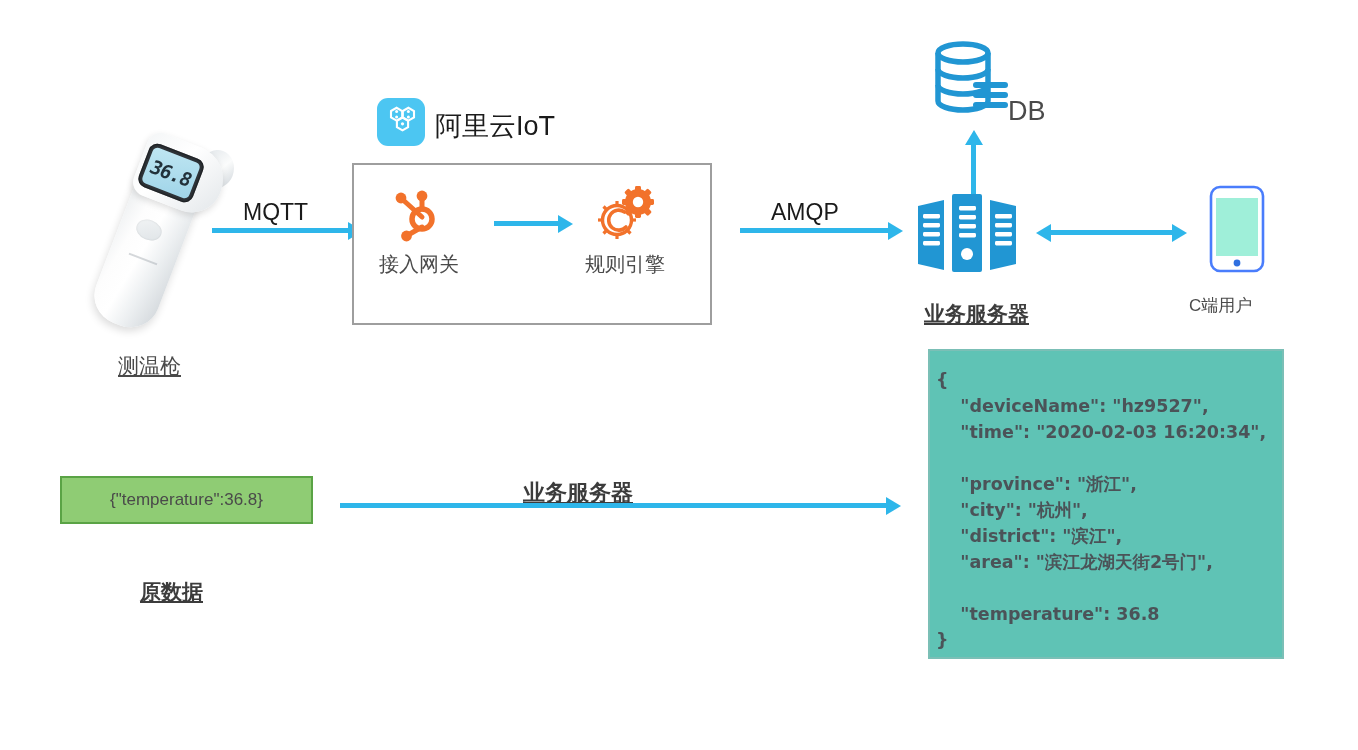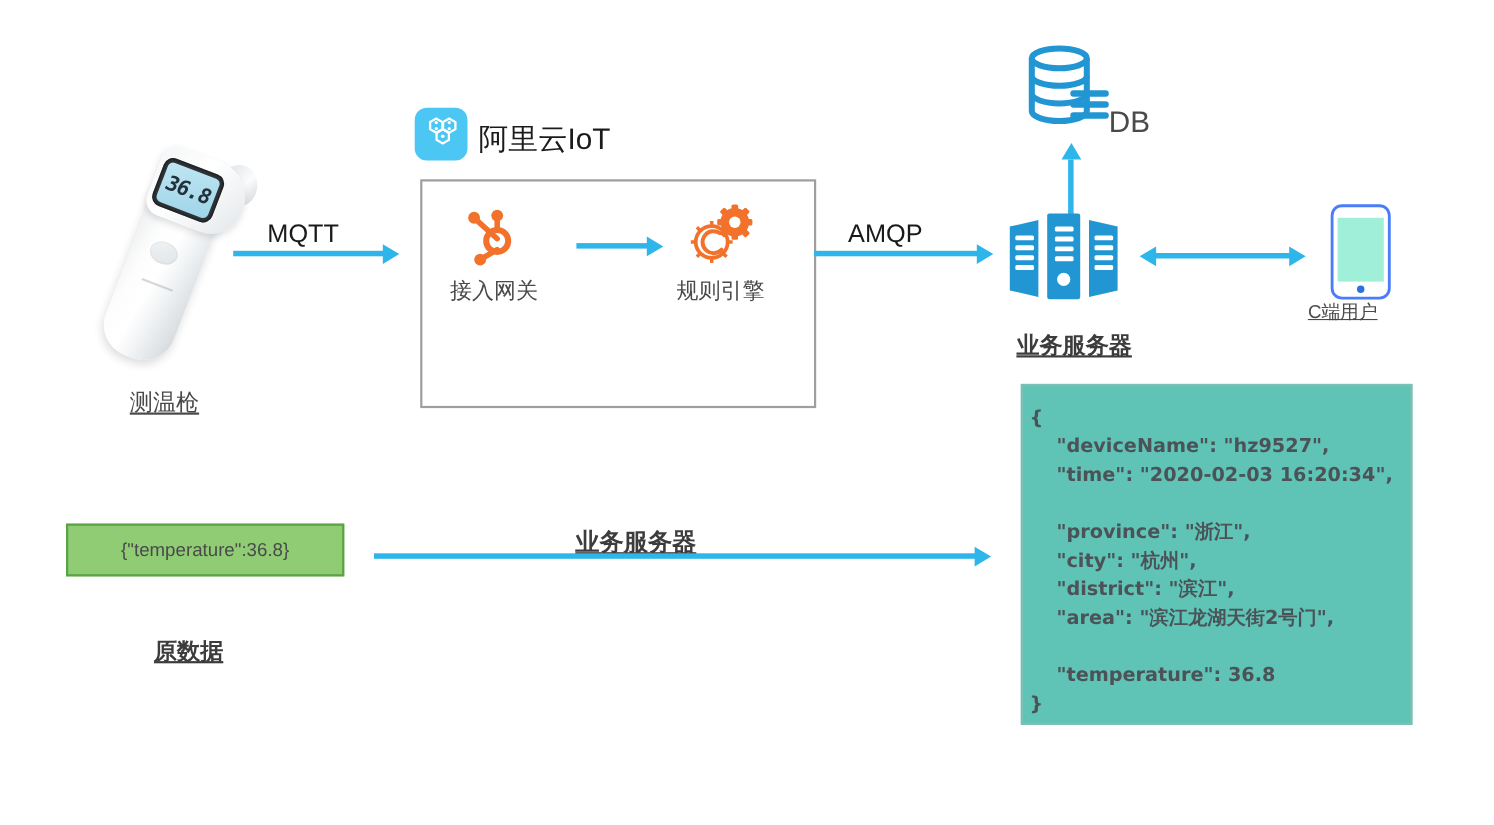--- a/index.html
+++ b/index.html
@@ -141,22 +141,22 @@
   .arrow-head-up {
     position: absolute;
     width: 0; height: 0;
     border-bottom: 15px solid #2eb6ea;
     border-left: 9px solid transparent;
     border-right: 9px solid transparent;
   }
 
   
   #iot-box {
-    left: 382px; top: 163px;
-    width: 360px; height: 208px;
+    left: 352px; top: 163px;
+    width: 360px; height: 162px;
     border: 2px solid #9e9e9e;
     background: #ffffff;
     box-sizing: border-box;
   }
   #iot-logo {
     left: 377px; top: 98px;
     width: 48px; height: 48px;
     border-radius: 11px;
     background: #4cc6f2;
   }
@@ -356,21 +356,21 @@
   <div class="arrow-line" style="left:1050px; top:230px; width:123px;"></div>
   <div class="arrow-head-right" style="left:1172px; top:223.5px;"></div>
 
   <div class="abs" style="left:1209px; top:185px;">
     <svg width="56" height="88" viewBox="0 0 56 88" aria-hidden="true">
       <rect x="2" y="2" width="52" height="84" rx="9" fill="#ffffff" stroke="#4a7dfc" stroke-width="2.6"></rect>
       <rect x="7" y="13" width="42" height="58" fill="#9fefd9"></rect>
       <circle cx="28" cy="78" r="3.4" fill="#2f6fe0"></circle>
     </svg>
   </div>
-  <div class="abs label-sub" style="left:1189px; top:272px;text-decoration:underline;">C端用户</div>
+  <div class="abs label-sub" style="left:1189px; top:294px;">C端用户</div>
 
   <div class="abs" id="json-box">
     <pre>{
     "deviceName": "hz9527",
     "time": "2020-02-03 16:20:34",
 
     "province": "浙江",
     "city": "杭州",
     "district": "滨江",
     "area": "滨江龙湖天街2号门",

